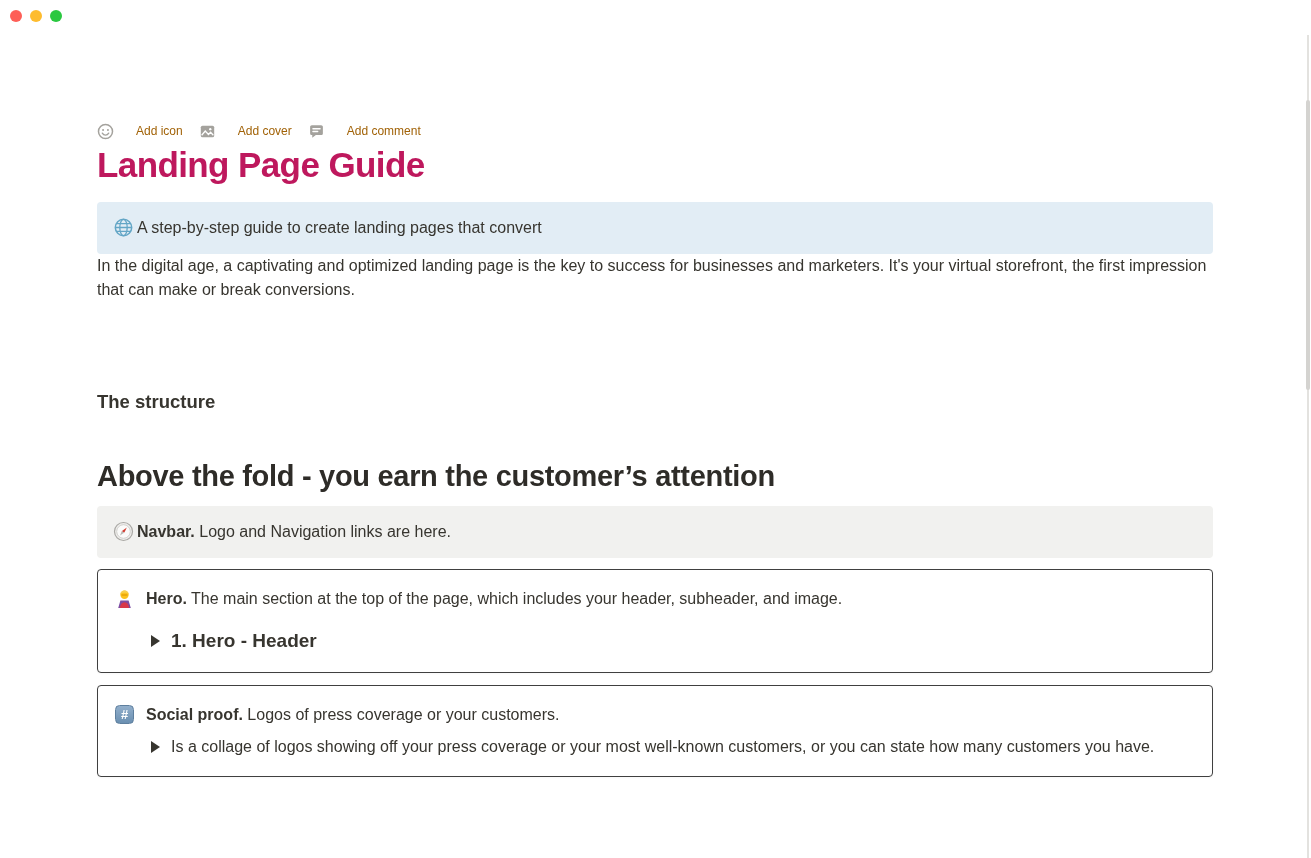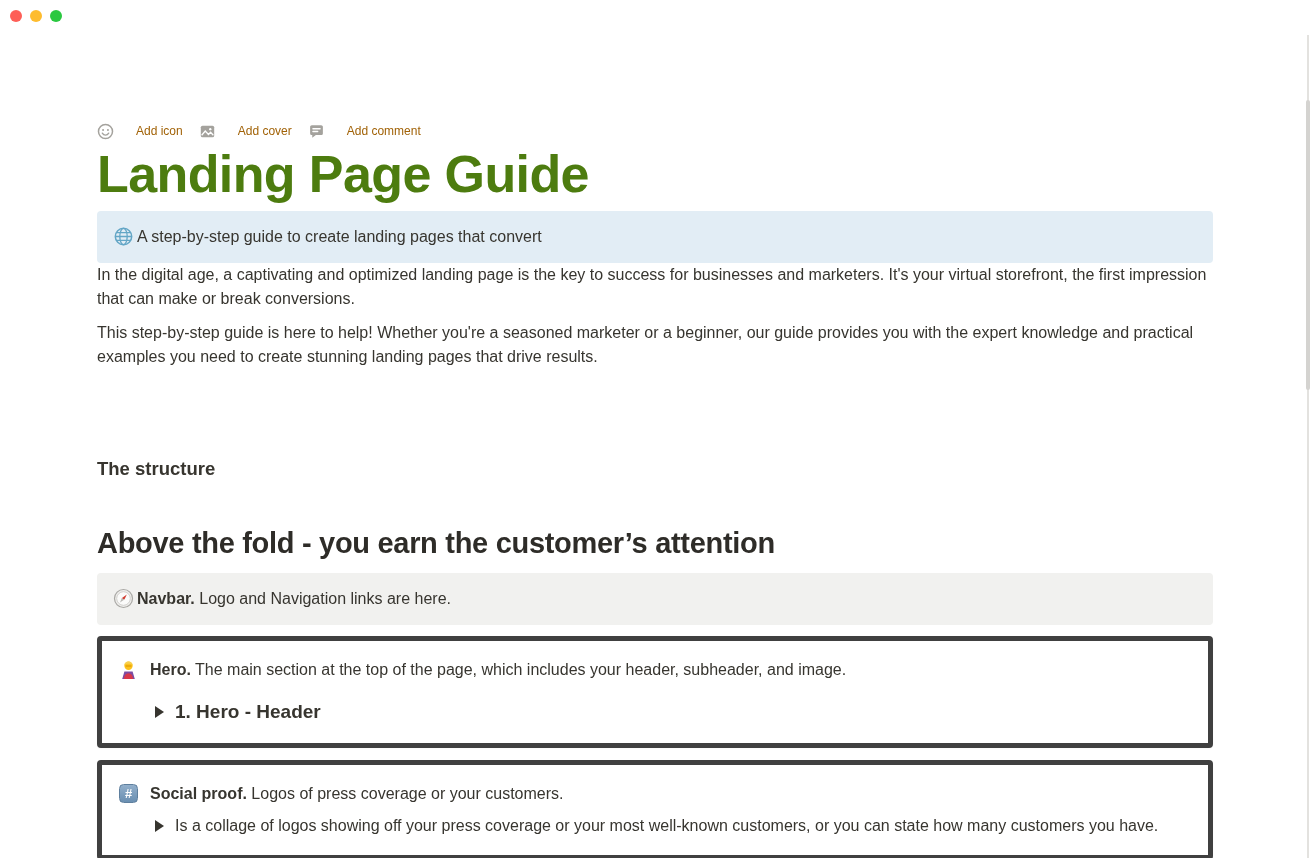--- a/index.html
+++ b/index.html
@@ -19,39 +19,39 @@
     background:#D4D3D0; border-radius:2px; }
 
   .content { position:absolute; left:97px; top:0; width:1116px; }
 
   
   .actions { margin-top:121px; display:flex; align-items:center; gap:16px; height:20px; }
   .action-btn { display:flex; align-items:center; gap:22px; color:#a16207; font-size:12px;
     cursor:pointer; background:none; border:none; font-family:inherit; }
   .action-btn svg { display:block; }
 
-  h1.page-title { margin-top:9px; font-size:52px; line-height:48px; font-weight:700;
-    letter-spacing:-0.6px; color:#4d7c0f; }
+  h1.page-title { font-size:35px; line-height:48px; font-weight:700;
+    letter-spacing:-0.6px; color:#be185d; }
 
   
   .callout { margin-top:13px; border-radius:4px; padding:15px 16px; display:flex;
     align-items:flex-start; gap:3px; font-size:16px; line-height:22px; }
   .callout.blue { background:#E2EDF5; }
   .callout.gray { background:#F1F1EF; margin-top:12px; }
   .callout .c-icon { flex:0 0 auto; width:21px; height:21px; margin-top:0px; }
 
   p.body-text { font-size:16px; line-height:24px; margin-top:0; }
   p.body-text + p.body-text { margin-top:10px; }
 
   h3.sub-heading { margin-top:88px; font-size:18.5px; line-height:24px; font-weight:700; }
   h2.main-heading { margin-top:44px; font-size:29px; line-height:36px; font-weight:700;
     letter-spacing:-0.3px; color:#2E2C28; }
 
   
-  .card { margin-top:11px; background:#ffffff; border:5px solid #404040; border-radius:4px;
+  .card { margin-top:11px; background:#ffffff; border:1px solid #404040; border-radius:4px;
     box-shadow:0 1px 2px rgba(15,15,15,0.03); padding:17px 16px 18px 16px; }
   .card.social { margin-top:12px; padding-bottom:17px; }
   .card-row { display:flex; align-items:flex-start; gap:11px; font-size:16px; line-height:24px; }
   .card-row .c-icon { flex:0 0 auto; width:21px; height:21px; margin-top:1px; }
 
   .toggle { display:flex; align-items:center; gap:11px; margin-left:37px; cursor:pointer; }
   .toggle.heading { margin-top:17px; }
   .toggle.plain { margin-top:8px; }
   .tri { width:0; height:0; border-top:6px solid transparent; border-bottom:6px solid transparent;
     border-left:9px solid #37352F; flex:0 0 auto; }
@@ -120,21 +120,20 @@
       <svg width="21" height="21" viewBox="0 0 21 21" fill="none">
         <circle cx="10.5" cy="10.5" r="8.2" stroke="#63A6C6" stroke-width="1.5"></circle>
         <ellipse cx="10.5" cy="10.5" rx="3.7" ry="8.2" stroke="#63A6C6" stroke-width="1.3"></ellipse>
         <path d="M2.3 10.5h16.4M3.4 6.6h14.2M3.4 14.4h14.2" stroke="#63A6C6" stroke-width="1.3"></path>
       </svg>
     </span>
     <span>A step-by-step guide to create landing pages that convert</span>
   </div>
 
   <p class="body-text">In the digital age, a captivating and optimized landing page is the key to success for businesses and marketers. It's your virtual storefront, the first impression that can make or break conversions.</p>
-  <p class="body-text">This step-by-step guide is here to help! Whether you're a seasoned marketer or a beginner, our guide provides you with the expert knowledge and practical examples you need to create stunning landing pages that drive results.</p>
 
   <h3 class="sub-heading">The structure</h3>
   <h2 class="main-heading">Above the fold - you earn the customer’s attention</h2>
 
   <div class="callout gray">
     <span class="c-icon">
       <svg width="21" height="21" viewBox="0 0 21 21" fill="none">
         <circle cx="10.5" cy="10.5" r="9" fill="#EFEEEC" stroke="#A9A8A4" stroke-width="1.2"></circle>
         <circle cx="10.5" cy="10.5" r="6.8" fill="#FBFBFA" stroke="#C9C8C4" stroke-width="0.8"></circle>
         <path d="M13.8 6.4l-2.4 5-2.7-1.1 5.1-3.9z" fill="#D23B2F"></path>

